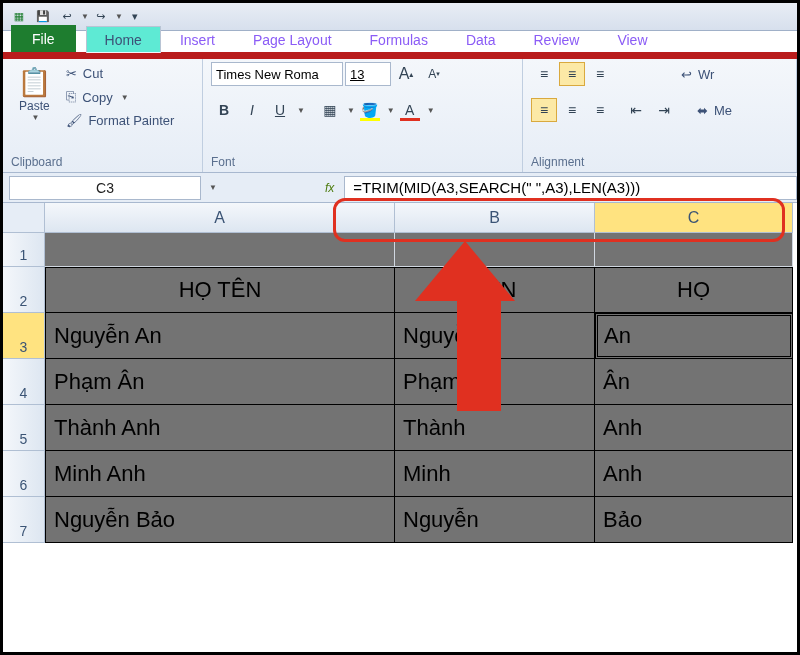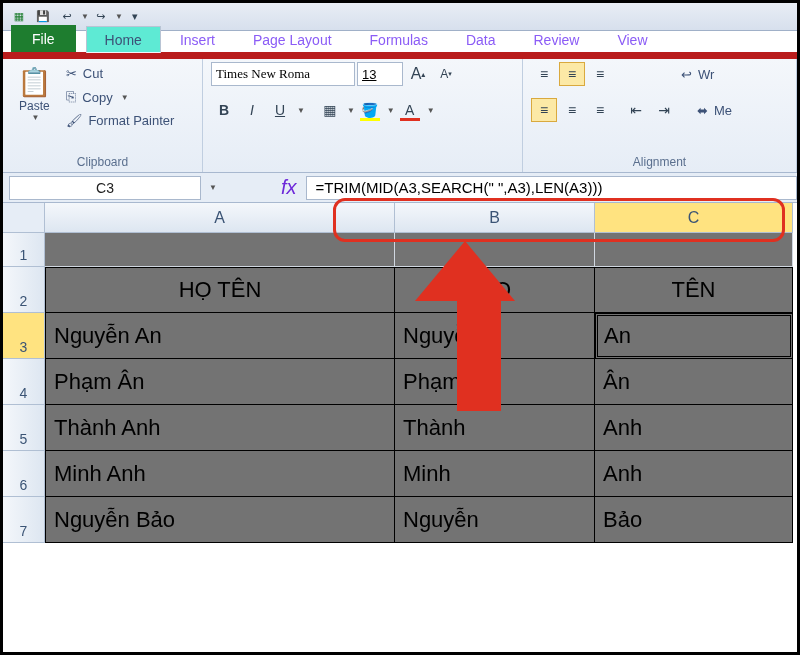--- a/index.html
+++ b/index.html
@@ -5,32 +5,32 @@
 *{box-sizing:border-box;margin:0;padding:0;font-family:'Segoe UI',Tahoma,sans-serif}
 body{background:#fff;width:800px;height:655px;overflow:hidden;position:relative;border:3px solid #000}
 .titlebar{height:28px;background:linear-gradient(#e8edf5,#d7e0ed);display:flex;align-items:center;padding:2px 4px;border-bottom:1px solid #a0b0c8}
 .qat-icon{width:18px;height:18px;margin:0 3px;display:inline-flex;align-items:center;justify-content:center;font-size:11px;color:#345}
 .tabs{height:28px;background:#fff;display:flex;align-items:flex-end;padding-left:8px;border-bottom:7px solid #b91c1c}
 .tab{padding:5px 18px 4px;font-size:14px;color:#8b5cf6;cursor:pointer;border:1px solid transparent;border-bottom:none}
 .tab.file{background:#1e7d2f;color:#fff;border-radius:0;margin-right:10px;padding:5px 20px}
 .tab.active{background:#5eead4;border:1px solid #b8c4d4;border-bottom:1px solid #f4f7fb;margin-bottom:-1px;color:#3d5277}
 .ribbon{height:114px;background:linear-gradient(#f4f7fb,#e6edf6);border-bottom:1px solid #a8b8cf;display:flex}
 .group{border-right:1px solid #c0cee0;padding:3px 8px 0;display:flex;flex-direction:column;justify-content:space-between}
-.group-label{font-size:12px;color:#5a6f8e;text-align:center;padding:2px 0 3px}
+.group-label{font-size:12px;color:#5a6f8e;text-align:left;padding:2px 0 3px}
 .group-body{display:flex;align-items:flex-start;gap:4px;flex:1}
 .btn-large{display:flex;flex-direction:column;align-items:center;padding:4px 6px;font-size:12px;color:#3d5277}
 .btn-small{display:flex;align-items:center;gap:6px;font-size:13px;color:#3d5277;padding:2px 4px}
 .stack{display:flex;flex-direction:column;gap:4px;padding-top:2px}
 .font-row{display:flex;gap:2px;align-items:center;margin-bottom:8px}
 .font-select{border:1px solid #a9b8cd;background:#fff;font-size:13px;padding:2px 4px;height:24px}
 .btn-tool{min-width:26px;height:24px;border:1px solid transparent;display:inline-flex;align-items:center;justify-content:center;font-size:14px;color:#345;padding:0 3px}
 .btn-tool.active{background:#fce9a6;border:1px solid #d9a93e}
 .namebox-row{height:30px;background:#e6edf6;border-bottom:1px solid #a8b8cf;display:flex;align-items:center}
 .namebox{width:192px;height:24px;background:#fff;border:1px solid #a9b8cd;margin:0 6px;text-align:center;font-size:14px;padding:2px 6px;color:#222}
-.fx-label{font-style:italic;font-size:20px;color:#6d28d9;margin:0 10px 0 64px}
+.fx-label{font-style:italic;font-size:12px;color:#4d7c0f;margin:0 10px 0 108px}
 .formula-input{flex:1;height:24px;background:#fff;border:1px solid #a9b8cd;font-size:15px;padding:2px 8px;color:#000}
 .highlight-box{position:absolute;top:195px;left:330px;width:452px;height:44px;border:3px solid #e03020;border-radius:12px;pointer-events:none}
 .arrow{position:absolute;top:240px;left:440px;pointer-events:none}
 .arrow-stem{width:44px;height:110px;background:#e03020;margin:0 auto}
 .arrow-head{width:0;height:0;border-left:50px solid transparent;border-right:50px solid transparent;border-bottom:60px solid #e03020;margin-top:-2px;margin-left:-28px}
 .sheet{display:grid;grid-template-columns:42px 350px 200px 198px;font-family:'Times New Roman',serif}
 .hdr{background:linear-gradient(#f4f7fb,#dde6f1);border:1px solid #b0bfd3;border-top:none;border-left:none;text-align:center;font-size:16px;color:#3b5475;height:30px;line-height:30px;font-family:'Segoe UI',sans-serif}
 .hdr.sel{background:#ffe380}
 .rowhdr{background:linear-gradient(90deg,#f4f7fb,#dde6f1);border:1px solid #b0bfd3;border-top:none;border-left:none;text-align:center;font-size:14px;color:#3b5475;font-family:'Segoe UI',sans-serif;display:flex;align-items:flex-end;justify-content:center;padding-bottom:3px}
 .rowhdr.sel{background:#ffe380}
@@ -93,39 +93,40 @@
             <span>Format Painter</span>
           </div>
       </div>
     </div>
     <div class="group-label">Clipboard</div>
   </div>
 
   <div class="group" style="width:320px">
     <div class="group-body" style="flex-direction:column;align-items:stretch">
       <div class="font-row">
-        <input class="font-select" style="width: 144px; font-family: Liberation Serif, serif;" value="Times New Roma">
+        <input class="font-select" style="width: 132px;" value="Times New Roma">
         <input class="font-select" style="width: 46px; text-decoration: underline;" value="13">
         <span class="btn-tool" style="font-size:16px">A<sup style="font-size:8px">▴</sup></span>
         <span class="btn-tool" style="font-size:12px">A<sup style="font-size:7px">▾</sup></span>
       </div>
       <div class="font-row">
         <span class="btn-tool" style="font-weight:bold">B</span>
         <span class="btn-tool" style="font-style:italic">I</span>
         <span class="btn-tool underline-u">U</span>
           <span class="drop">▼</span>
         <span style="width:8px"></span>
         <span class="btn-tool">▦</span>
           <span class="drop">▼</span>
         <span class="btn-tool" style="position:relative">🪣<span style="position:absolute;bottom:0;left:2px;right:2px;height:3px;background:#ffff00"></span></span>
           <span class="drop">▼</span>
         <span class="btn-tool" style="position:relative">A<span style="position:absolute;bottom:0;left:2px;right:2px;height:3px;background:#e03020"></span></span>
           <span class="drop">▼</span>
       </div>
     </div>
+    <div class="group-label">Font</div>
   </div>
 
   <div class="group" style="flex:1">
     <div class="group-body" style="flex-direction:column;align-items:stretch">
       <div class="font-row">
         <span class="btn-tool">≡</span>
         <span class="btn-tool active">≡</span>
         <span class="btn-tool">≡</span>
         <span style="width:60px"></span>
         <span class="btn-small">
@@ -164,22 +165,22 @@
   <div class="hdr">B</div>
   <div class="hdr sel">C</div>
 
   <div class="rowhdr r-short">1</div>
   <div class="cell r-short"></div>
   <div class="cell r-short"></div>
   <div class="cell r-short"></div>
 
   <div class="rowhdr r-tall">2</div>
   <div class="cell tbl tbl-top tbl-left header-cell r-tall">HỌ TÊN</div>
+  <div class="cell tbl tbl-top header-cell r-tall">TÊN</div>
   <div class="cell tbl tbl-top header-cell r-tall">HỌ</div>
-  <div class="cell tbl tbl-top header-cell r-tall">TÊN</div>
 
   <div class="rowhdr sel r-tall">3</div>
   <div class="cell tbl tbl-left r-tall">Nguyễn An</div>
   <div class="cell tbl r-tall">Nguyễn</div>
   <div class="cell tbl r-tall active">An</div>
 
   <div class="rowhdr r-tall">4</div>
   <div class="cell tbl tbl-left r-tall">Phạm Ân</div>
   <div class="cell tbl r-tall">Phạm</div>
   <div class="cell tbl r-tall">Ân</div>

